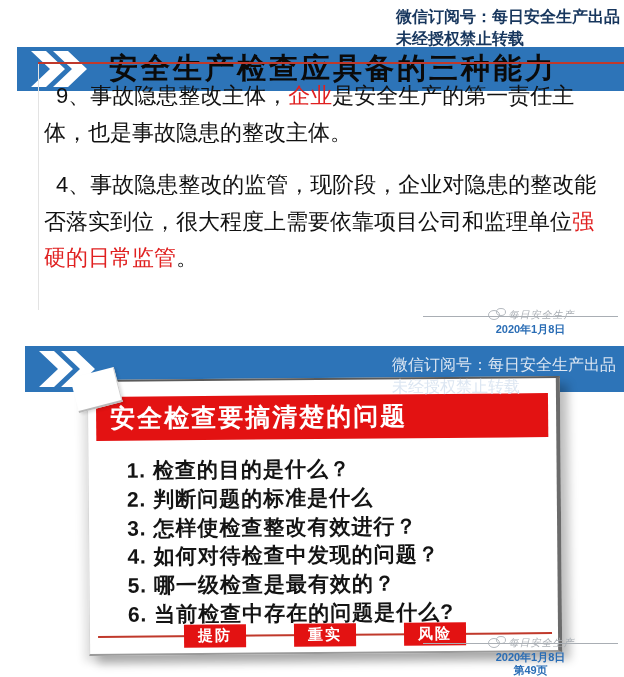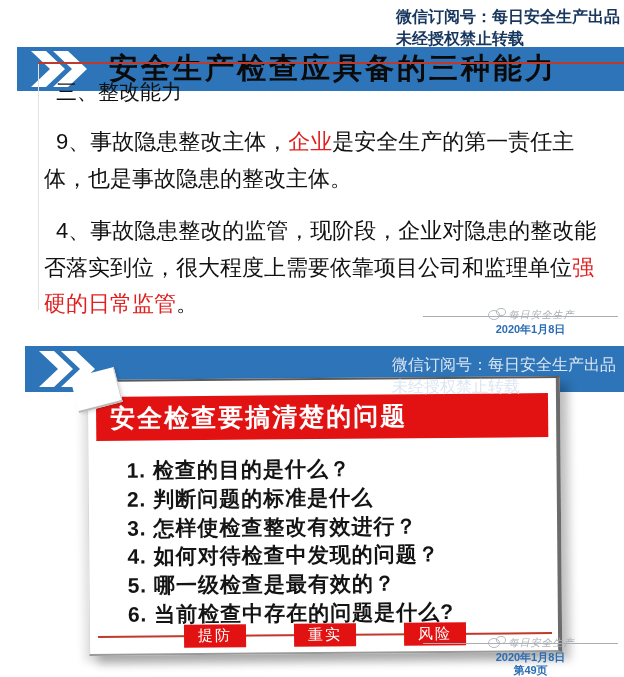--- a/index.html
+++ b/index.html
@@ -49,21 +49,21 @@
   .fold{position:absolute;left:-14px;top:-10px;width:44px;height:34px;background:#ffffff;
         border-bottom:2px solid #b9b9b9;border-right:1px solid #cfcfcf;
         transform:rotate(-14deg);box-shadow:2px 2px 3px rgba(0,0,0,0.12);}
   .banner{margin:15px 8px 0 8px;background:var(--accent-red,#e31212);color:#ffffff;
         font-size:25px;font-weight:bold;letter-spacing:2px;padding:5px 14px 6px 14px;}
   .qlist{margin:16px 0 0 38px;}
   .qitem{font-size:21px;font-weight:bold;color:#141414;line-height:1.37;letter-spacing:1px;}
   .card-bottom{position:absolute;left:8px;right:6px;bottom:16px;height:2px;
         background:var(--line-red,#c0392b);}
   .badges{position:absolute;left:0;right:0;top:50%;display:flex;justify-content:center;gap:48px;}
-  .badge{background:var(--accent-red,#e31212);color:#ffffff;font-size:15px;font-weight:normal;
+  .badge{background:var(--accent-red,#e31212);color:#ffffff;font-size:15px;font-weight:bold;
         padding:2px 14px;transform:translateY(-50%);letter-spacing:2px;white-space:nowrap;}
 </style>
 </head>
 <body>
 
 <div class="page">
 
   <section class="slide slide1">
     <div class="bar bar1">
       <span class="chevrons">
@@ -75,21 +75,20 @@
       <h1 class="slide-title">安全生产检查应具备的三种能力</h1>
     </div>
     <div class="wm wm1">
       <div>微信订阅号：每日安全生产出品</div>
       <div>未经授权禁止转载</div>
     </div>
     <div class="redline"></div>
     <div class="grayline-left"></div>
 
     <div class="body1">
-      <p class="heading1">三、整改能力</p>
       <p class="para"><span>9、事故隐患整改主体，</span><span class="hl">企业</span><span>是安全生产的第一责任主体，也是事故隐患的整改主体。</span></p>
       <p class="para"><span>4、事故隐患整改的监管，现阶段，企业对隐患的整改能否落实到位，很大程度上需要依靠项目公司和监理单位</span><span class="hl">强硬的日常监管</span><span>。</span></p>
     </div>
 
     <div class="footer footer1">
       <div class="logo-row">
         <span class="strike"></span>
         <span class="logo-icon">
           <svg width="20" height="14" viewBox="0 0 20 14" aria-hidden="true">
             <ellipse cx="7" cy="8" rx="5.5" ry="4.5" stroke="#b5bac0" stroke-width="1" fill="none"></ellipse>

